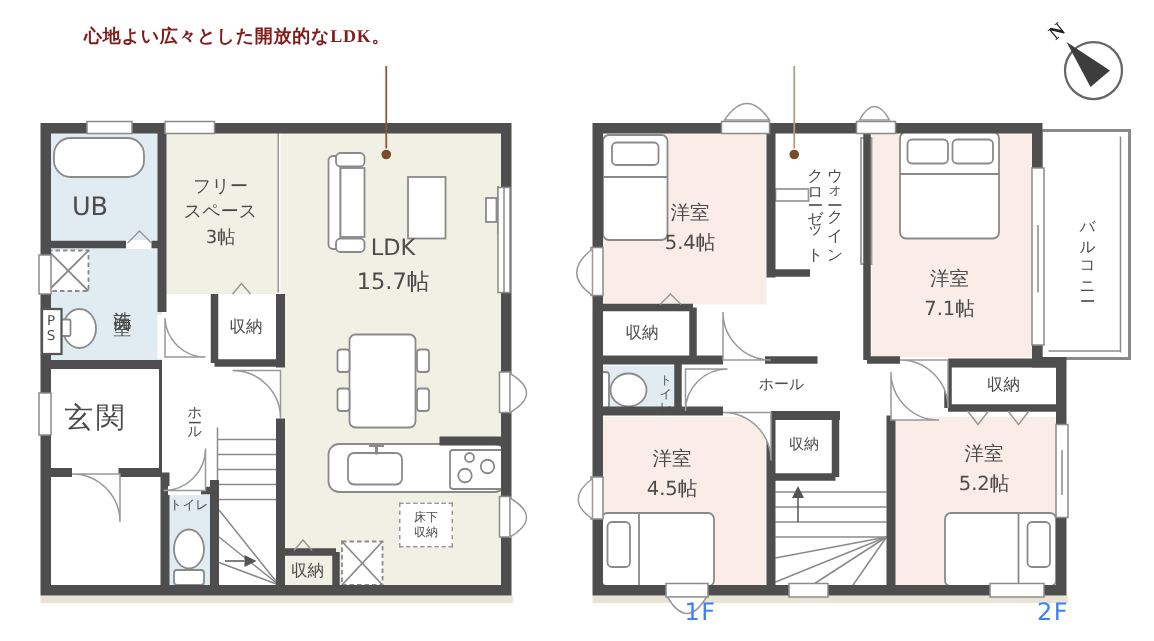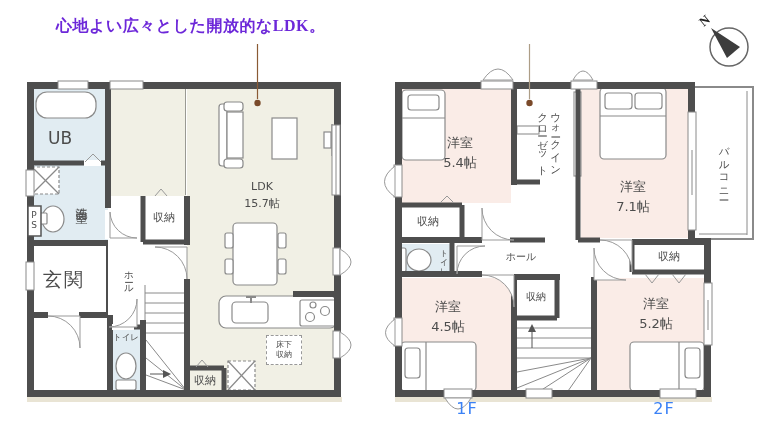--- a/index.html
+++ b/index.html
@@ -1,20 +1,20 @@
 <!DOCTYPE html>
 <html><head>
 <meta charset="utf-8">
 <style>
   html,body{margin:0;padding:0;background:#fff;}
   #stage{position:relative;width:769px;height:427px;background:#ffffff;overflow:hidden;
          font-family:"DejaVu Sans","Liberation Sans",sans-serif;}
   svg{position:absolute;left:0;top:0;}
   .ann{position:absolute;font-family:"Liberation Serif","DejaVu Serif",serif;font-weight:700;
-       font-size:16px;color:#6d28d9;letter-spacing:0.5px;white-space:nowrap;}
+       font-size:12px;color:#7f1d1d;letter-spacing:0.5px;white-space:nowrap;}
   .lbl{position:absolute;transform:translate(-50%,-50%);color:#4c4c4c;text-align:center;
        white-space:pre-line;line-height:1.4;}
   .v{writing-mode:vertical-rl;letter-spacing:2px;line-height:1.25;}
   .ufbox{position:absolute;left:266px;top:335px;width:34px;height:28px;border:1px dashed #999;
          background:#fff;display:flex;align-items:center;justify-content:center;
          font-size:8px;line-height:1.3;color:#4c4c4c;white-space:pre-line;}
   .ftag{position:absolute;transform:translate(-50%,-50%);font-size:16px;color:#3b82f6;letter-spacing:1px;}
   .north{position:absolute;left:700px;top:13px;font-family:"Liberation Serif","DejaVu Serif",serif;
          font-weight:700;font-size:13px;color:#222;transform:rotate(-40deg);}
 </style>
@@ -273,21 +273,24 @@
   <g>
     <circle cx="729" cy="47" r="19" fill="#fff" stroke="#666" stroke-width="1.5"></circle>
     <polygon points="711,28 740,47 727,58" fill="#3d3d3d"></polygon>
   </g>
 </svg>
 
 <div class="ann" style="left:56px;top:16px">心地よい広々とした開放的なLDK。</div>
 <div class="north">N</div>
 
 <div class="lbl" style="left:60px;top:139px;font-size:17px">UB</div>
-<div class="lbl" style="left:262px;top:195px;font-size:11px;line-height:1.55">LDK
+<div class="lbl" style="left:147px;top:141px;font-size:12px">フリー
+スペース
+3帖</div>
+<div class="lbl" style="left:262px;top:177px;font-size:15px;line-height:1.55">LDK
 15.7帖</div>
 <div class="lbl v" style="left:81px;top:201px;font-size:12px">洗面室</div>
 <div class="lbl" style="left:34px;top:220px;font-size:9px;line-height:1.15;letter-spacing:0">P
 S</div>
 <div class="lbl" style="left:164px;top:218px;font-size:11px">収納</div>
 <div class="lbl" style="left:64px;top:279px;font-size:19px;letter-spacing:2px">玄関</div>
 <div class="lbl v" style="left:129px;top:277px;font-size:9.5px;letter-spacing:1px">ホール</div>
 <div class="lbl" style="left:126px;top:338px;font-size:8.5px">トイレ</div>
 <div class="lbl" style="left:205px;top:381px;font-size:11px">収納</div>
 <div class="ufbox">床下
@@ -303,15 +306,15 @@
 <div class="lbl v" style="left:724px;top:168px;font-size:10.5px">バルコニー</div>
 <div class="lbl" style="left:428px;top:222px;font-size:11px">収納</div>
 <div class="lbl v" style="left:443px;top:258px;font-size:8px;letter-spacing:0">トイレ</div>
 <div class="lbl" style="left:521px;top:257px;font-size:10px">ホール</div>
 <div class="lbl" style="left:669px;top:257px;font-size:11px">収納</div>
 <div class="lbl" style="left:448px;top:317px;font-size:13px;line-height:1.55">洋室
 4.5帖</div>
 <div class="lbl" style="left:536px;top:297px;font-size:10px">収納</div>
 <div class="lbl" style="left:656px;top:314px;font-size:13px;line-height:1.55">洋室
 5.2帖</div>
-<div class="ftag" style="left:664px;top:408px">2F</div>
+<div class="ftag" style="left:702px;top:408px">2F</div>
 
 </div>
 
 </body></html>

